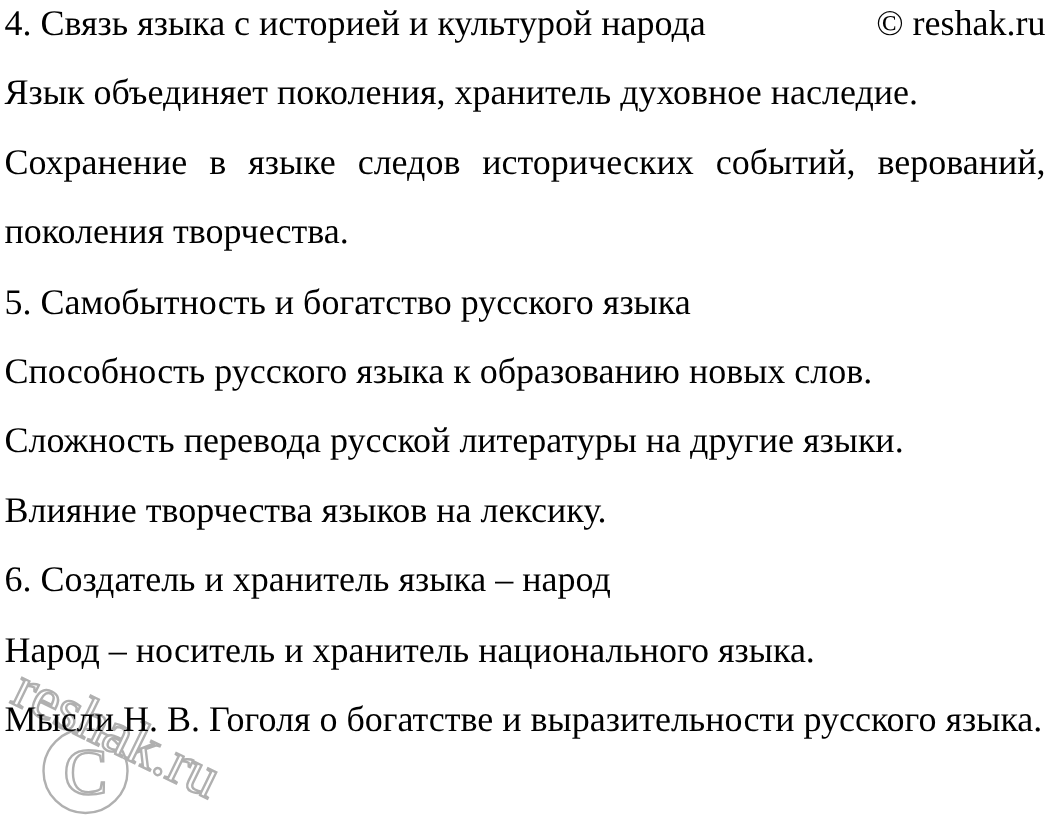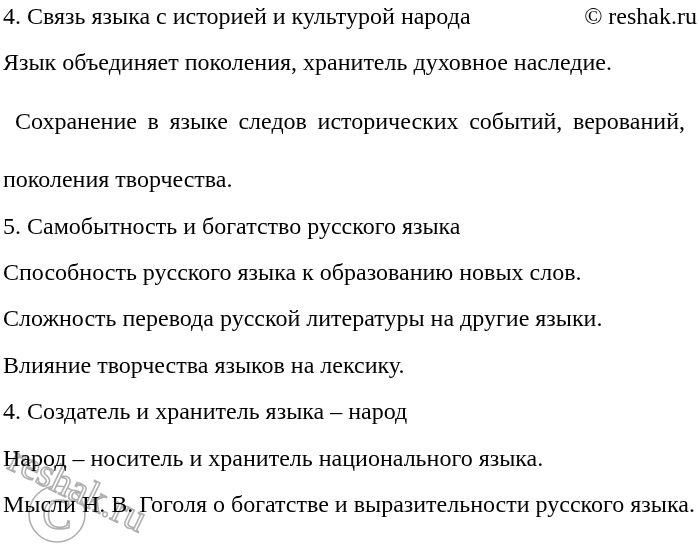--- a/index.html
+++ b/index.html
@@ -36,21 +36,21 @@
     margin: 0;
     line-height: 46.4px;
     white-space: nowrap;
   }
   .header-line {
     display: flex;
     justify-content: space-between;
     align-items: baseline;
   }
   .jline {
-    margin: 12px;
+    margin: 0;
     line-height: 46.4px;
     white-space: nowrap;
     text-align: justify;
     text-align-last: justify;
     font-family: Liberation Serif, serif;
   }
 </style>
 </head>
 <body>
 
@@ -77,21 +77,21 @@
     <div class="tline">поколения творчества.</div>
 
     <p class="tline">5. Самобытность и богатство русского языка</p>
 
     <p class="tline">Способность русского языка к образованию новых слов.</p>
 
     <p class="tline">Сложность перевода русской литературы на другие языки.</p>
 
     <p class="tline">Влияние творчества языков на лексику.</p>
 
-    <p class="tline">4. Создатель и хранитель языка – народ</p>
+    <p class="tline">6. Создатель и хранитель языка – народ</p>
 
     <p class="tline">Народ – носитель и хранитель национального языка.</p>
 
 
     <p class="tline">Мысли Н. В. Гоголя о богатстве и выразительности русского языка.</p>
 
   </div>
 </div>
 
 </body></html>

